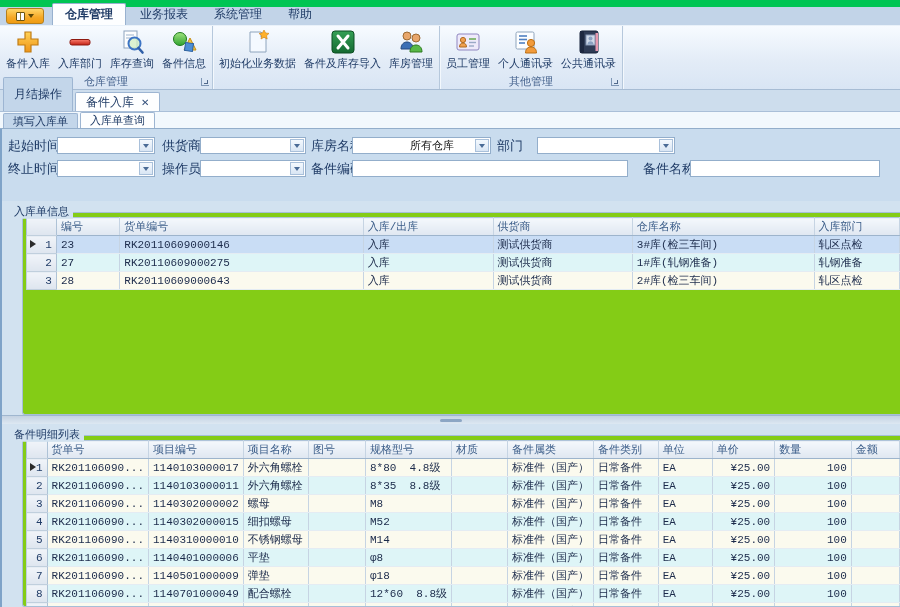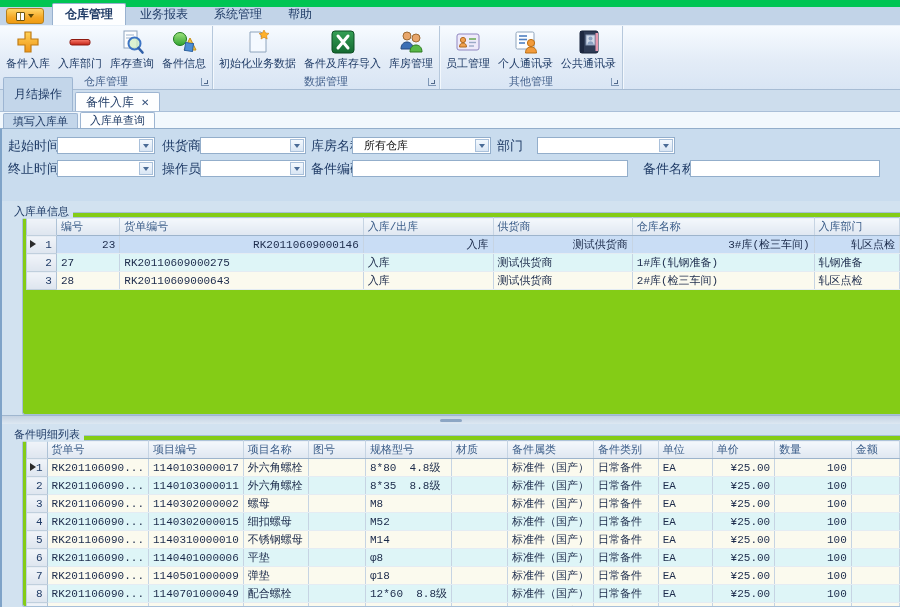--- a/index.html
+++ b/index.html
@@ -37,21 +37,21 @@
   .dtab .close { margin-left:7px; font-size:10px; font-weight:bold; color:#33507c; }
   .sub-tabs { height:17px; background:#f2f8fd; display:flex; align-items:flex-end; padding-left:3px; border-bottom:1px solid #93aecb; }
   .stab { height:15px; display:flex; align-items:center; padding:0 9px; margin-right:2px; background:#c3d6ea; border:1px solid #9db5d2; border-bottom:none; border-radius:2px 2px 0 0; font-size:11px; }
   .stab.active { background:#fdfeff; height:16px; }
 
   
   .filter-panel { height:72px; background:#c9dcee; border-left:2px solid #7fa3c8; padding:8px 0 0 6px; }
   .f-row { display:flex; align-items:center; height:17px; margin-bottom:6px; }
   .f-label { display:inline-block; white-space:nowrap; font-size:13px; color:#1f3b66; }
   .combo,.tbox { height:17px; background:#fff; border:1px solid #93aecb; display:flex; align-items:center; }
-  .combo input,.tbox input { flex:1; min-width:0; height:100%; border:none; outline:none; font:11px "DejaVu Sans",sans-serif; padding:0 11px; color:#111; background:transparent; }
+  .combo input,.tbox input { flex:1; min-width:0; height:100%; border:none; outline:none; font:11px "DejaVu Sans",sans-serif; padding:0 21px; color:#111; background:transparent;text-align:right; }
   .combo .arrow { width:14px; height:13px; margin-right:1px; background:linear-gradient(#f4f9fe,#d9e6f4); border:1px solid #a9c0da; display:flex; align-items:center; justify-content:center; }
   .combo .arrow::after { content:""; width:0; height:0; border-left:3px solid transparent; border-right:3px solid transparent; border-top:4px solid #4a6b96; }
 
   
   .content { position:relative; border-left:2px solid #7fa3c8; background:#d2e2f0; height:406px; }
   .groupbox { position:absolute; left:20px; right:0; background:#84cc16; border:1px solid #a6bfd8; border-radius:3px 0 0 3px; border-right:none; overflow:hidden;font-family:Liberation Mono, monospace; }
   .gb-orders { top:11px; height:203px; }
   .gb-details { top:234px; height:172px; }
   .gb-label { position:absolute; z-index:3; top:0; left:8px; transform:translateY(-55%); background:#d2e2f0; padding:0 4px; font-size:11px; color:#1f3b66; }
   .lbl-orders { top:11px; }
@@ -61,21 +61,21 @@
 
   table.grid { border-collapse:collapse; table-layout:fixed; margin:4px 0 0 3px; }
   .grid th,.grid td { font-size:11px; font-weight:normal; text-align:left; padding:1px 4px; height:16px; overflow:hidden; white-space:pre; border-right:1px solid #c6d4e3; }
   .grid thead th { background:linear-gradient(#f4f8fc,#dfe7f1); border-top:1px solid #aec3d9; border-bottom:1px solid #9db4cc; color:#3a5c88; }
   .grid td { color:#1b2a4a; border-bottom:1px solid #e4ecf3; }
   .grid td.sel,.grid th.sel { background:linear-gradient(#f0f4f9,#dee5ef); border-right:1px solid #aec2d6; border-bottom:1px solid #c0cfdd; color:#1f3b66; text-align:right; }
   .grid th.sel { border-left:1px solid #aec3d9; }
   .grid td.sel { border-left:1px solid #c0cfdd; position:relative; }
   tr.odd  td.c { background:#fbfaee; }
   tr.even td.c { background:#def5f7; }
-  tr.selected td.c { background:#c9ddf5;text-align:right; }
+  tr.selected td.c { background:#c9ddf5; }
   .marker { position:absolute; left:3px; top:4px; width:0; height:0; border-left:6px solid #2b2b2b; border-top:4px solid transparent; border-bottom:4px solid transparent; }
   #orders-table td:nth-child(2) { }
   #details-table td:nth-child(11),#details-table td:nth-child(12) { text-align:right; }
 </style>
 </head>
 <body>
 
 <svg width="0" height="0" style="position:absolute">
   <defs>
     <linearGradient id="gPlus" x1="0" y1="0" x2="0" y2="1">
@@ -172,24 +172,20 @@
         </div>
         <div class="rbtn">
           <svg viewBox="0 0 26 26">
             <circle cx="9" cy="7" r="4" fill="#e8a66b" stroke="#9c6a33"></circle>
             <path d="M3 20c0-5 3-7 6-7s6 2 6 7z" fill="#3b6fb5" stroke="#24497d"></path>
             <circle cx="18" cy="9" r="4" fill="#e8a66b" stroke="#9c6a33"></circle>
             <path d="M12 23c0-5 3-7 6-7s6 2 6 7z" fill="#58b847" stroke="#2e7a22"></path>
           </svg>
           <span class="rbtn-label">库房管理</span>
         </div>
-      </div>
-      <div class="rgroup-caption">
-        <span>数据管理</span>
-        <span class="dlg-launcher"></span>
       </div>
     </div>
 
     <div class="rgroup">
       <div class="rgroup-buttons">
         <div class="rbtn">
           <svg viewBox="0 0 26 26">
             <rect x="2" y="5" width="22" height="16" rx="2" fill="#eeeafa" stroke="#8f86c0"></rect>
             <circle cx="8" cy="11" r="2.6" fill="#f0a050" stroke="#b06a20"></circle>
             <path d="M4.5 18c0-3 1.8-4 3.5-4s3.5 1 3.5 4z" fill="#f0a050" stroke="#b06a20"></path>

